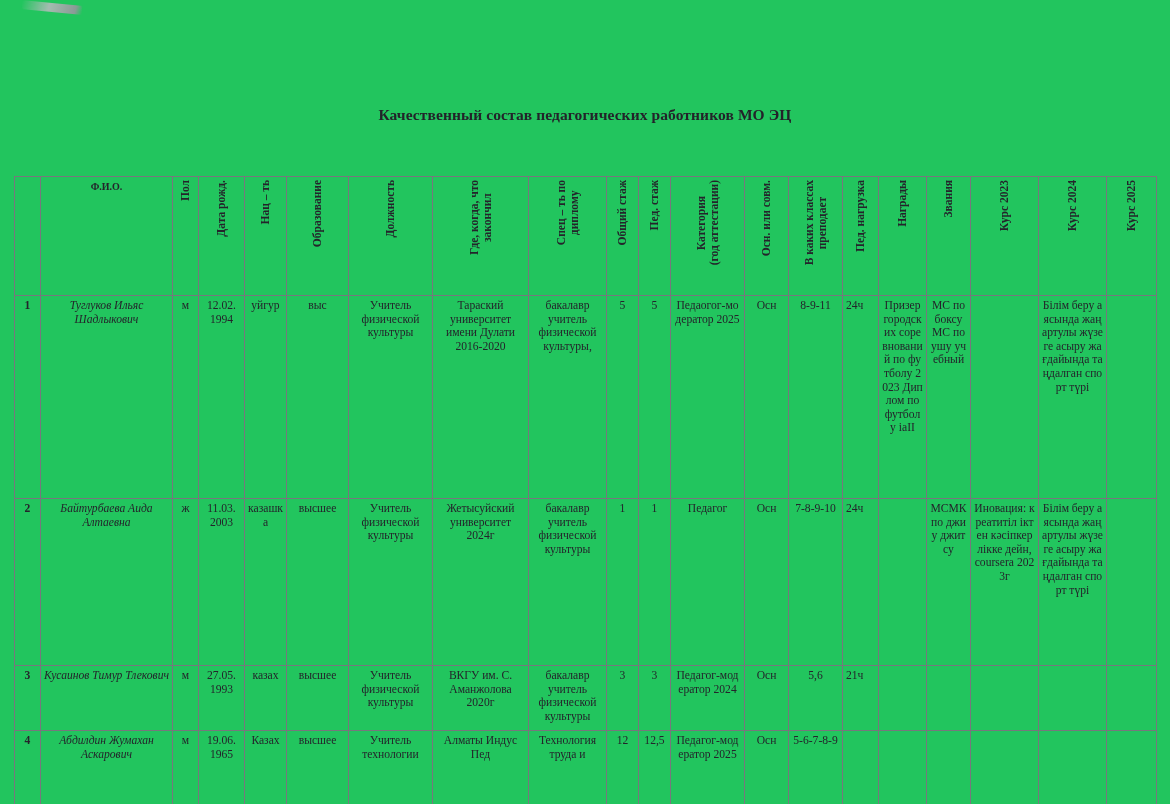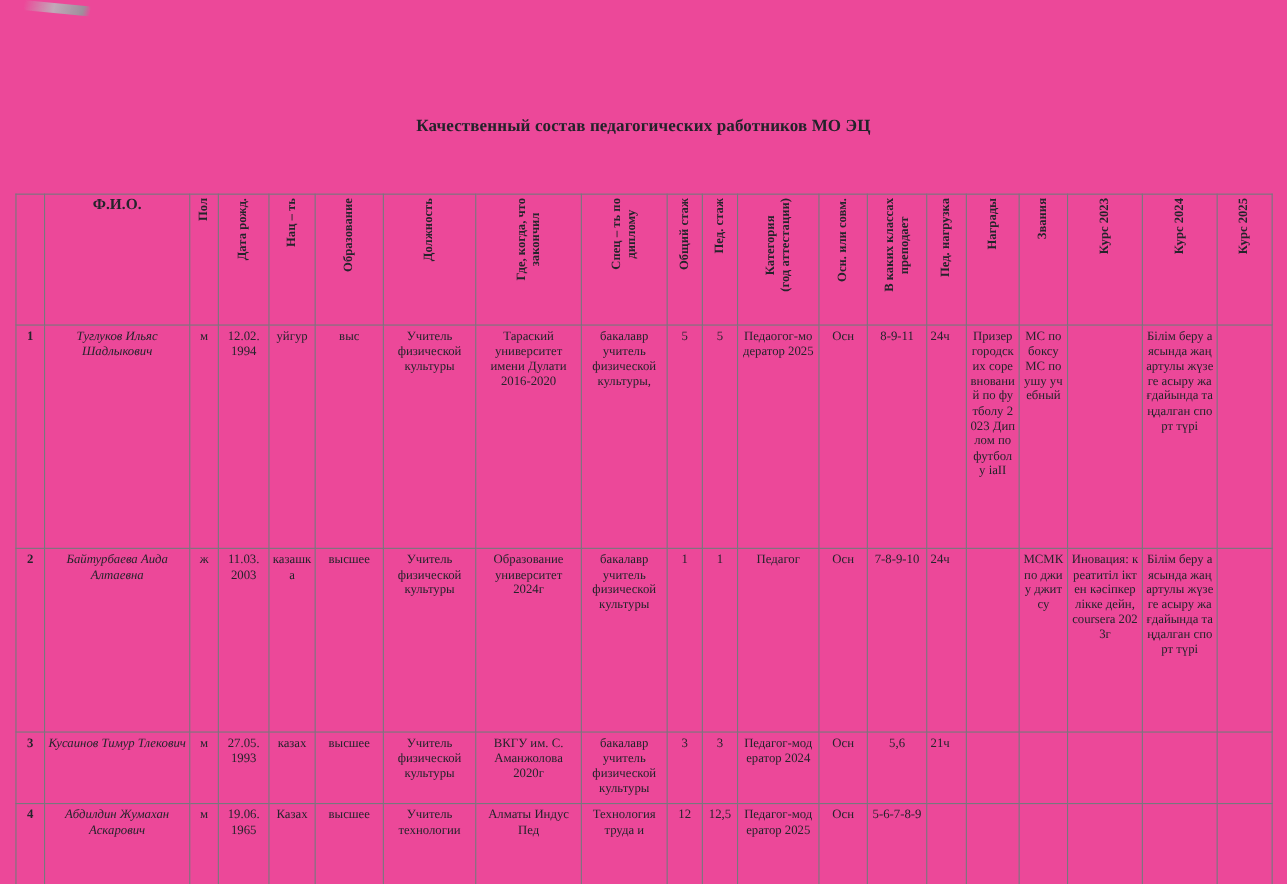--- a/index.html
+++ b/index.html
@@ -4,21 +4,21 @@
 <style>
   html, body {
     margin: 0;
     padding: 0;
     background: #ffffff;
   }
   .page {
     position: relative;
     width: 1170px;
     height: 804px;
-    background: #ec4899;
+    background: #22c55e;
     font-family: "Liberation Serif", serif;
     color: #23232a;
     overflow: hidden;
   }
   
   .scan-artifact {
     position: absolute;
     left: 22px;
     top: 3px;
     width: 60px;
@@ -75,21 +75,21 @@
     white-space: pre-line;
     text-align: center;
     font-weight: bold;
     font-size: 11.5px;
     line-height: 13px;
     margin: 0 auto;
     max-height: 106px;
   }
   .hcenter-bold {
     font-weight: bold;
-    font-size: 14px;
+    font-size: 10px;
     text-align: center;
   }
   
   td.c-num     { text-align: center; font-weight: bold; font-size: 12px; padding-top: 4px; }
   td.c-fio     { text-align: center; padding-left: 7px; padding-top: 4px; font-style: italic; }
   td.c-center  { text-align: center; padding-top: 4px; }
   td.c-left    { text-align: center; padding-left: 5px; padding-top: 4px; }
   td.c-narrow  { padding-top: 4px; font-size: 11.5px; }
 
   tr.r1 td { height: 196px; }
@@ -227,21 +227,21 @@
 
         <tr class="r2">
           <td class="c-num">2</td>
           <td class="c-fio">Байтурбаева Аида Алтаевна</td>
           <td class="c-center">ж</td>
           <td class="c-center" style="white-space:pre-line">11.03.
 2003</td>
           <td class="c-left wrapnarrow">казашка</td>
           <td class="c-left">высшее</td>
           <td class="c-center">Учитель физической культуры</td>
-          <td class="c-left">Образование университет 2024г</td>
+          <td class="c-left">Жетысуйский университет 2024г</td>
           <td class="c-center">бакалавр учитель физической культуры</td>
           <td class="c-center">1</td>
           <td class="c-center">1</td>
           <td class="c-left">Педагог</td>
           <td class="c-left">Осн</td>
           <td class="c-center">7-8-9-10</td>
           <td class="c-narrow">24ч</td>
           <td class="c-left wrapnarrow"></td>
           <td class="c-left wrapnarrow">МСМК по джиу джитсу</td>
           <td class="c-left wrapnarrow">Иновация: креатитіл іктен кәсіпкерлікке дейн, coursera 2023г</td>

